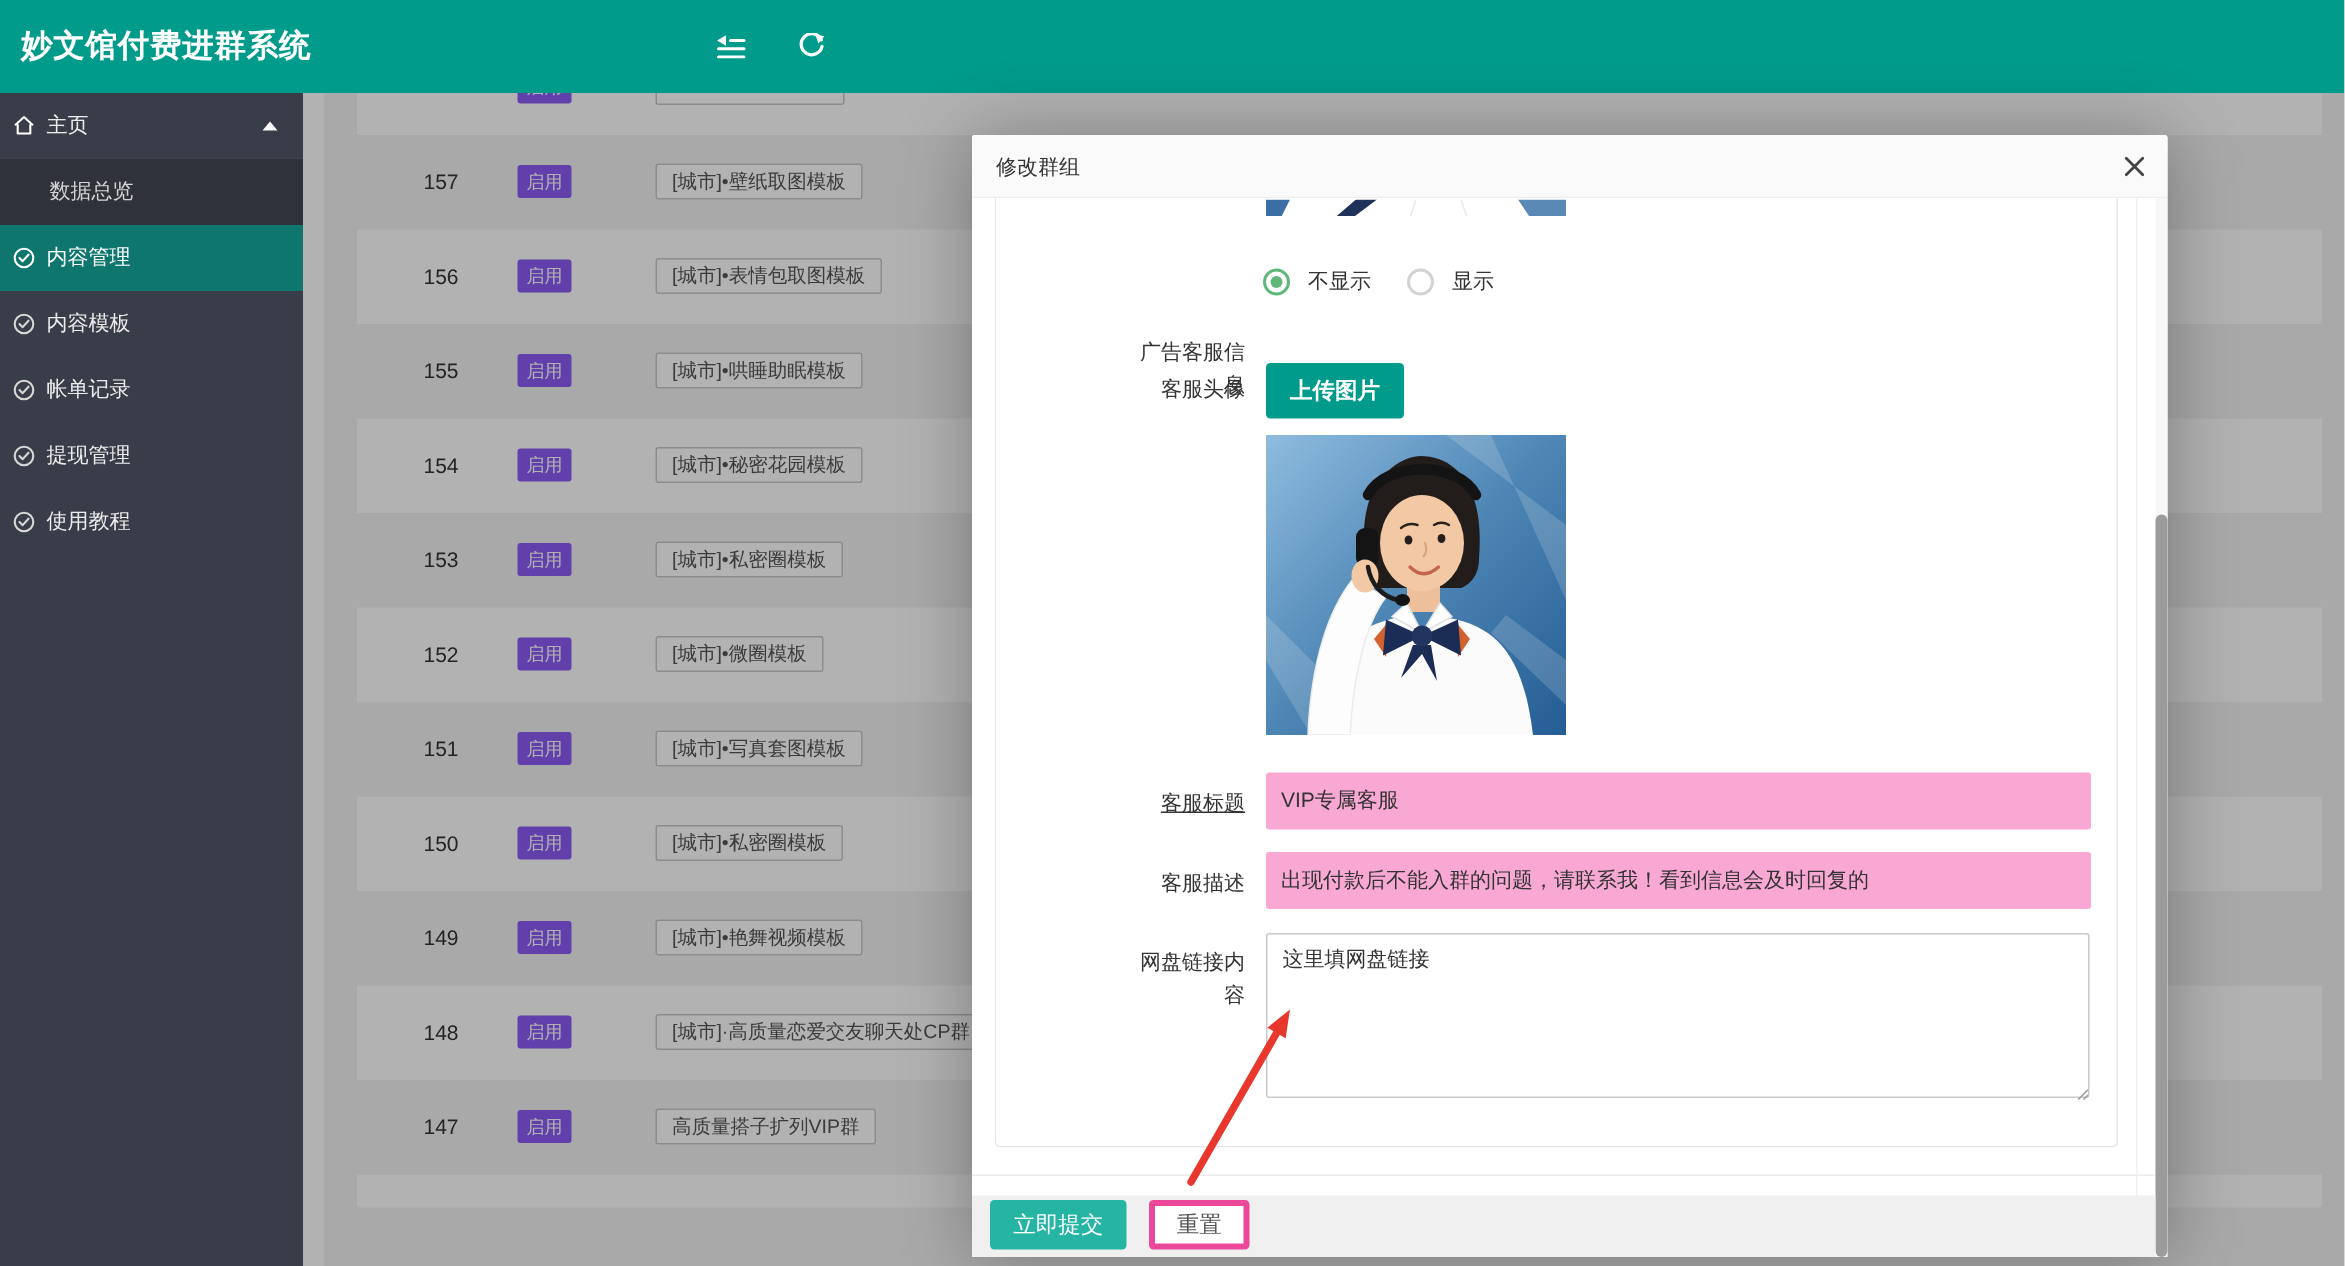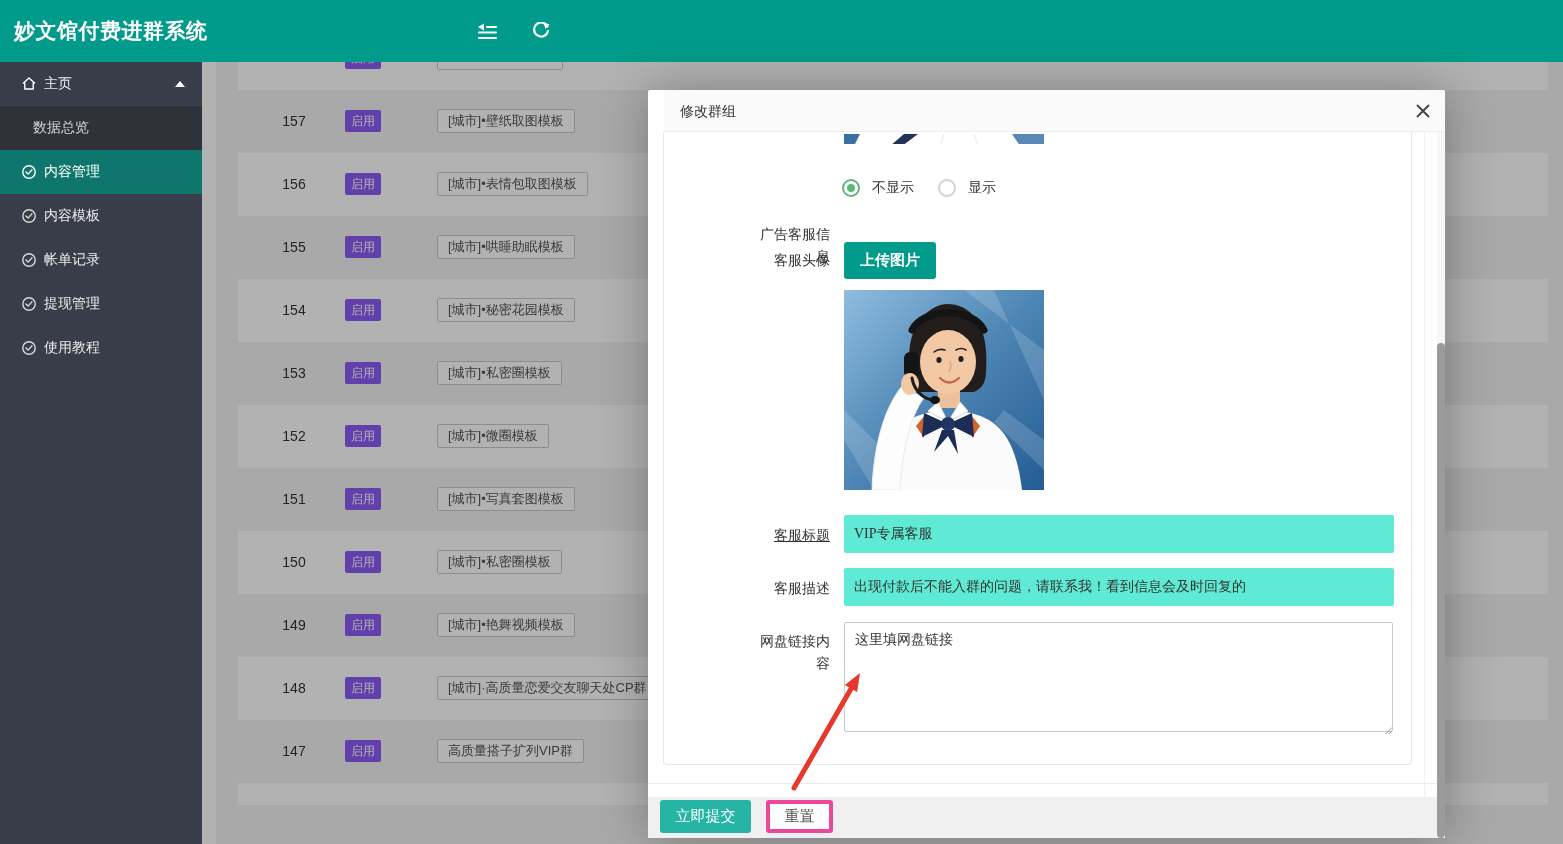--- a/index.html
+++ b/index.html
@@ -8,21 +8,21 @@
 
   
   .topbar{position:absolute;left:0;top:0;width:1563px;height:62px;background:#009b8a;z-index:30;}
   .topbar .app-title{position:absolute;left:14px;top:0;line-height:62px;color:#fff;font-size:21px;font-weight:bold;letter-spacing:.5px;}
   .tb-icon{position:absolute;top:23px;width:22px;height:18px;cursor:pointer;}
   .tb-icon.i1{left:478px;}
   .tb-icon.i2{left:532px;top:22px;}
 
   
   .sidebar{position:absolute;left:0;top:62px;width:202px;height:782px;background:#393d49;z-index:30;}
-  .s-item{height:44px;display:flex;align-items:center;color:#ececec;font-size:14px;cursor:pointer;position:relative;padding-left:21px;box-sizing:border-box;}
+  .s-item{height:44px;display:flex;align-items:center;color:#ececec;font-size:14px;cursor:pointer;position:relative;padding-left:8px;box-sizing:border-box;}
   .s-item .ic{margin-right:7px;display:flex;color:#d8d8d8;}
   .s-parent{border-bottom:1px solid rgba(255,255,255,.04);}
   .tri-up{position:absolute;right:17px;top:50%;margin-top:-3px;width:0;height:0;border-left:5px solid transparent;border-right:5px solid transparent;border-bottom:6px solid #fff;}
   .s-child{background:#2f3239;color:#d4d4d4;padding-left:33px;}
   .s-active{background:#0f766e;color:#fff;}
   .s-active .ic{color:#fff;}
 
   
   .strip{position:absolute;left:202px;top:62px;width:14px;height:782px;background:#fff;}
   .card{position:absolute;left:238px;top:20px;width:1310px;height:785px;background:#fff;border-radius:2px;}
@@ -31,21 +31,21 @@
   .row:nth-child(even){background:#f2f2f2;}
   .cell-id{position:absolute;left:16px;top:0;width:80px;line-height:63px;text-align:center;font-size:14px;color:#333;}
   .badge{position:absolute;left:107px;top:20px;height:22px;line-height:22px;padding:0 6px;background:#8b5cf6;color:#fff;font-size:12px;border-radius:2px;cursor:pointer;}
   .name-box{position:absolute;left:199px;top:19px;height:24px;line-height:22px;padding:0 10px;border:1px solid #c9c9c9;border-radius:2px;background:#fff;font-size:13px;color:#555;box-sizing:border-box;white-space:nowrap;cursor:pointer;}
   .row-peek .name-box{width:126px;}
   .shade{position:absolute;left:202px;top:62px;width:1361px;height:782px;background:rgba(0,0,0,.30);z-index:40;}
 
   
   .modal{position:absolute;left:648px;top:90px;width:797px;height:748px;background:#fff;border-radius:2px;
          box-shadow:1px 1px 50px rgba(0,0,0,.3);z-index:50;}
-  .m-title{height:42px;line-height:42px;background:#fafafa;border-bottom:1px solid #eee;padding-left:16px;font-size:14px;color:#333;border-radius:2px 2px 0 0;box-sizing:border-box;margin-left:16px;}
+  .m-title{height:42px;line-height:42px;background:#fafafa;border-bottom:1px solid #eee;padding-left:16px;font-size:14px;color:#333;border-radius:2px 2px 0 0;box-sizing:border-box;}
   .m-close{position:absolute;right:14px;top:13px;width:16px;height:16px;cursor:pointer;}
   .m-card{position:absolute;left:15px;top:42px;width:749px;height:633px;border:1px solid #e6e6e6;border-top:none;border-radius:0 0 4px 4px;box-sizing:border-box;}
   .vline{position:absolute;left:776px;top:42px;width:1px;height:706px;background:#f1f1f1;}
   .hline{position:absolute;left:0;top:693px;width:789px;height:1px;background:#ebebeb;}
   .m-scroll{position:absolute;left:789px;top:42px;width:8px;height:706px;background:#f7f7f7;}
   .m-thumb{position:absolute;left:789px;top:253px;width:8px;height:495px;background:#9b9b9b;border-radius:4px;cursor:pointer;}
   .m-footer{position:absolute;left:0;top:707px;width:789px;height:41px;background:#f0f0f0;}
   .btn-submit{position:absolute;left:12px;top:710px;width:91px;height:33px;background:#26b5a5;color:#fff;border:none;border-radius:3px;font-size:15px;cursor:pointer;font-family:inherit;}
   .btn-reset{position:absolute;left:118px;top:710px;width:67px;height:33px;background:#fff;color:#555;border:4px solid #ec4899;border-radius:3px;font-size:15px;cursor:pointer;font-family:inherit;}
 
@@ -58,21 +58,21 @@
   .lbl-desc{top:487px;}
   .lbl-disk{top:540px;}
   .radio-group{position:absolute;left:194px;top:89px;display:flex;align-items:flex-start;font-size:14px;color:#333;}
   .radio{width:14px;height:14px;border-radius:50%;border:2px solid #5fb878;position:relative;display:inline-block;cursor:pointer;}
   .radio.on::after{content:'';position:absolute;left:3px;top:3px;width:8px;height:8px;border-radius:50%;background:#5fb878;}
   .radio.off{border-color:#d2d2d2;}
   .r-label{margin-left:12px;cursor:pointer;}
   .r-gap{margin-left:24px;}
   .btn-upload{position:absolute;left:196px;top:152px;width:92px;height:37px;background:#009b8a;color:#fff;font-weight:bold;font-size:15px;border:none;border-radius:3px;cursor:pointer;font-family:inherit;}
   .photo{position:absolute;left:196px;top:200px;width:200px;height:200px;}
-  .inp{position:absolute;left:196px;width:550px;height:38px;background:#5eead4;border:none;border-radius:2px;padding:0 10px;font-size:14px;color:#333;box-sizing:border-box;font-family:Liberation Serif, serif;}
+  .inp{position:absolute;left:196px;width:550px;height:38px;background:#f9a8d4;border:none;border-radius:2px;padding:0 10px;font-size:14px;color:#333;box-sizing:border-box;font-family:Liberation Sans, sans-serif;}
   .inp-title{top:425px;}
   .inp-desc{top:478px;}
   .txt{position:absolute;left:196px;top:532px;width:549px;height:110px;border:1px solid #c9c9c9;border-radius:2px;padding:8px 10px;font-size:14px;color:#333;box-sizing:border-box;resize:none;font-family:inherit;background:#fff;overflow:hidden;}
   .resize-h{position:absolute;left:735px;top:631px;width:10px;height:10px;}
   .arrow-svg{position:absolute;left:130px;top:570px;width:100px;height:140px;z-index:5;pointer-events:none;}
 </style>
 </head>
 <body>
 
 <div class="screen">

